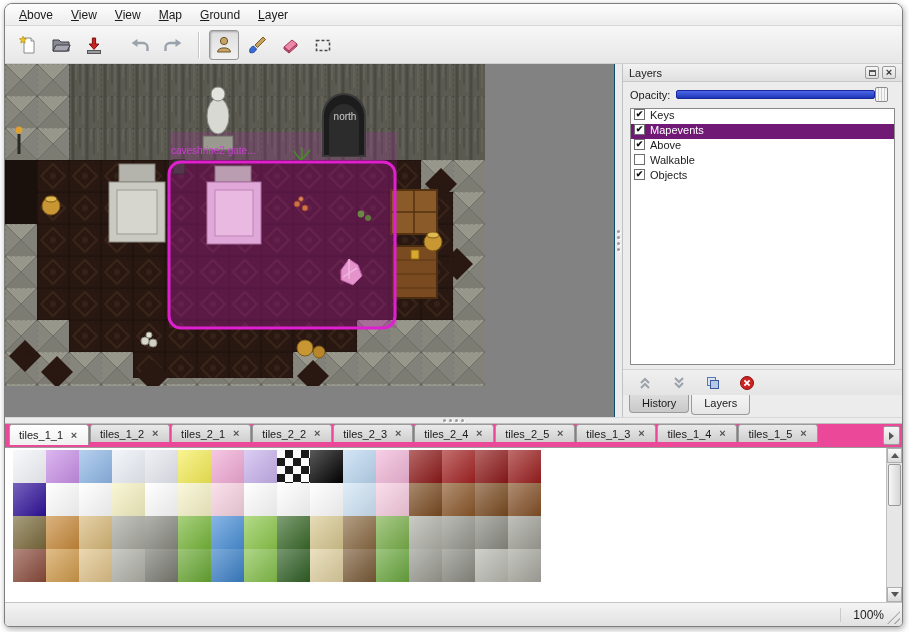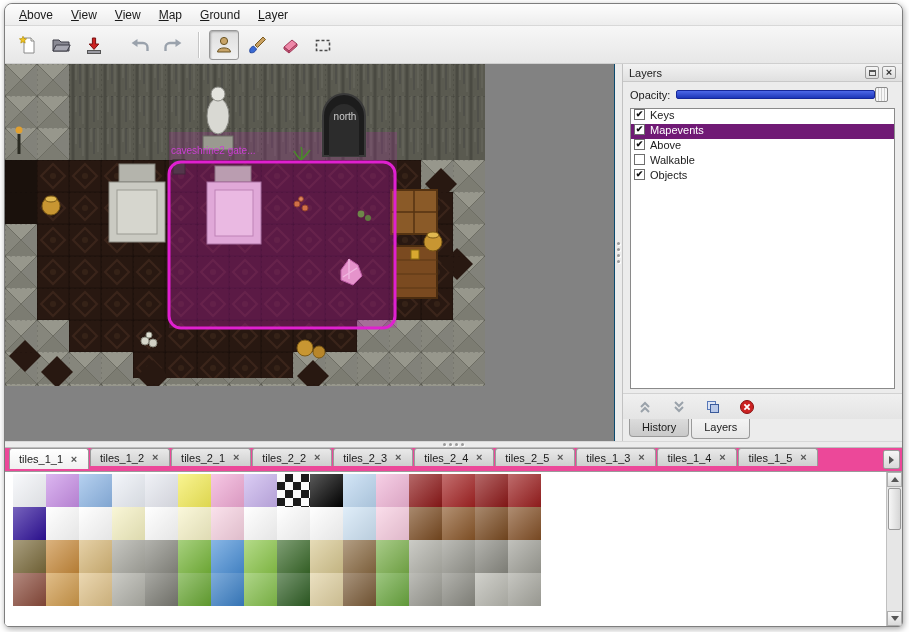--- a/index.html
+++ b/index.html
@@ -523,14 +523,18 @@
           </div>
         <div class="scroll-thumb"></div>
         <div class="scroll-track"></div>
         <div class="scroll-btn">
             <span class="arr-down"></span>
           </div>
       </div>
     </div>
   </div>
 
+  <div class="statusbar">
+    <span class="status-zoom">100%</span>
+    <div class="resize-grip"></div>
+  </div>
 
 </div>
 
 </body></html>

